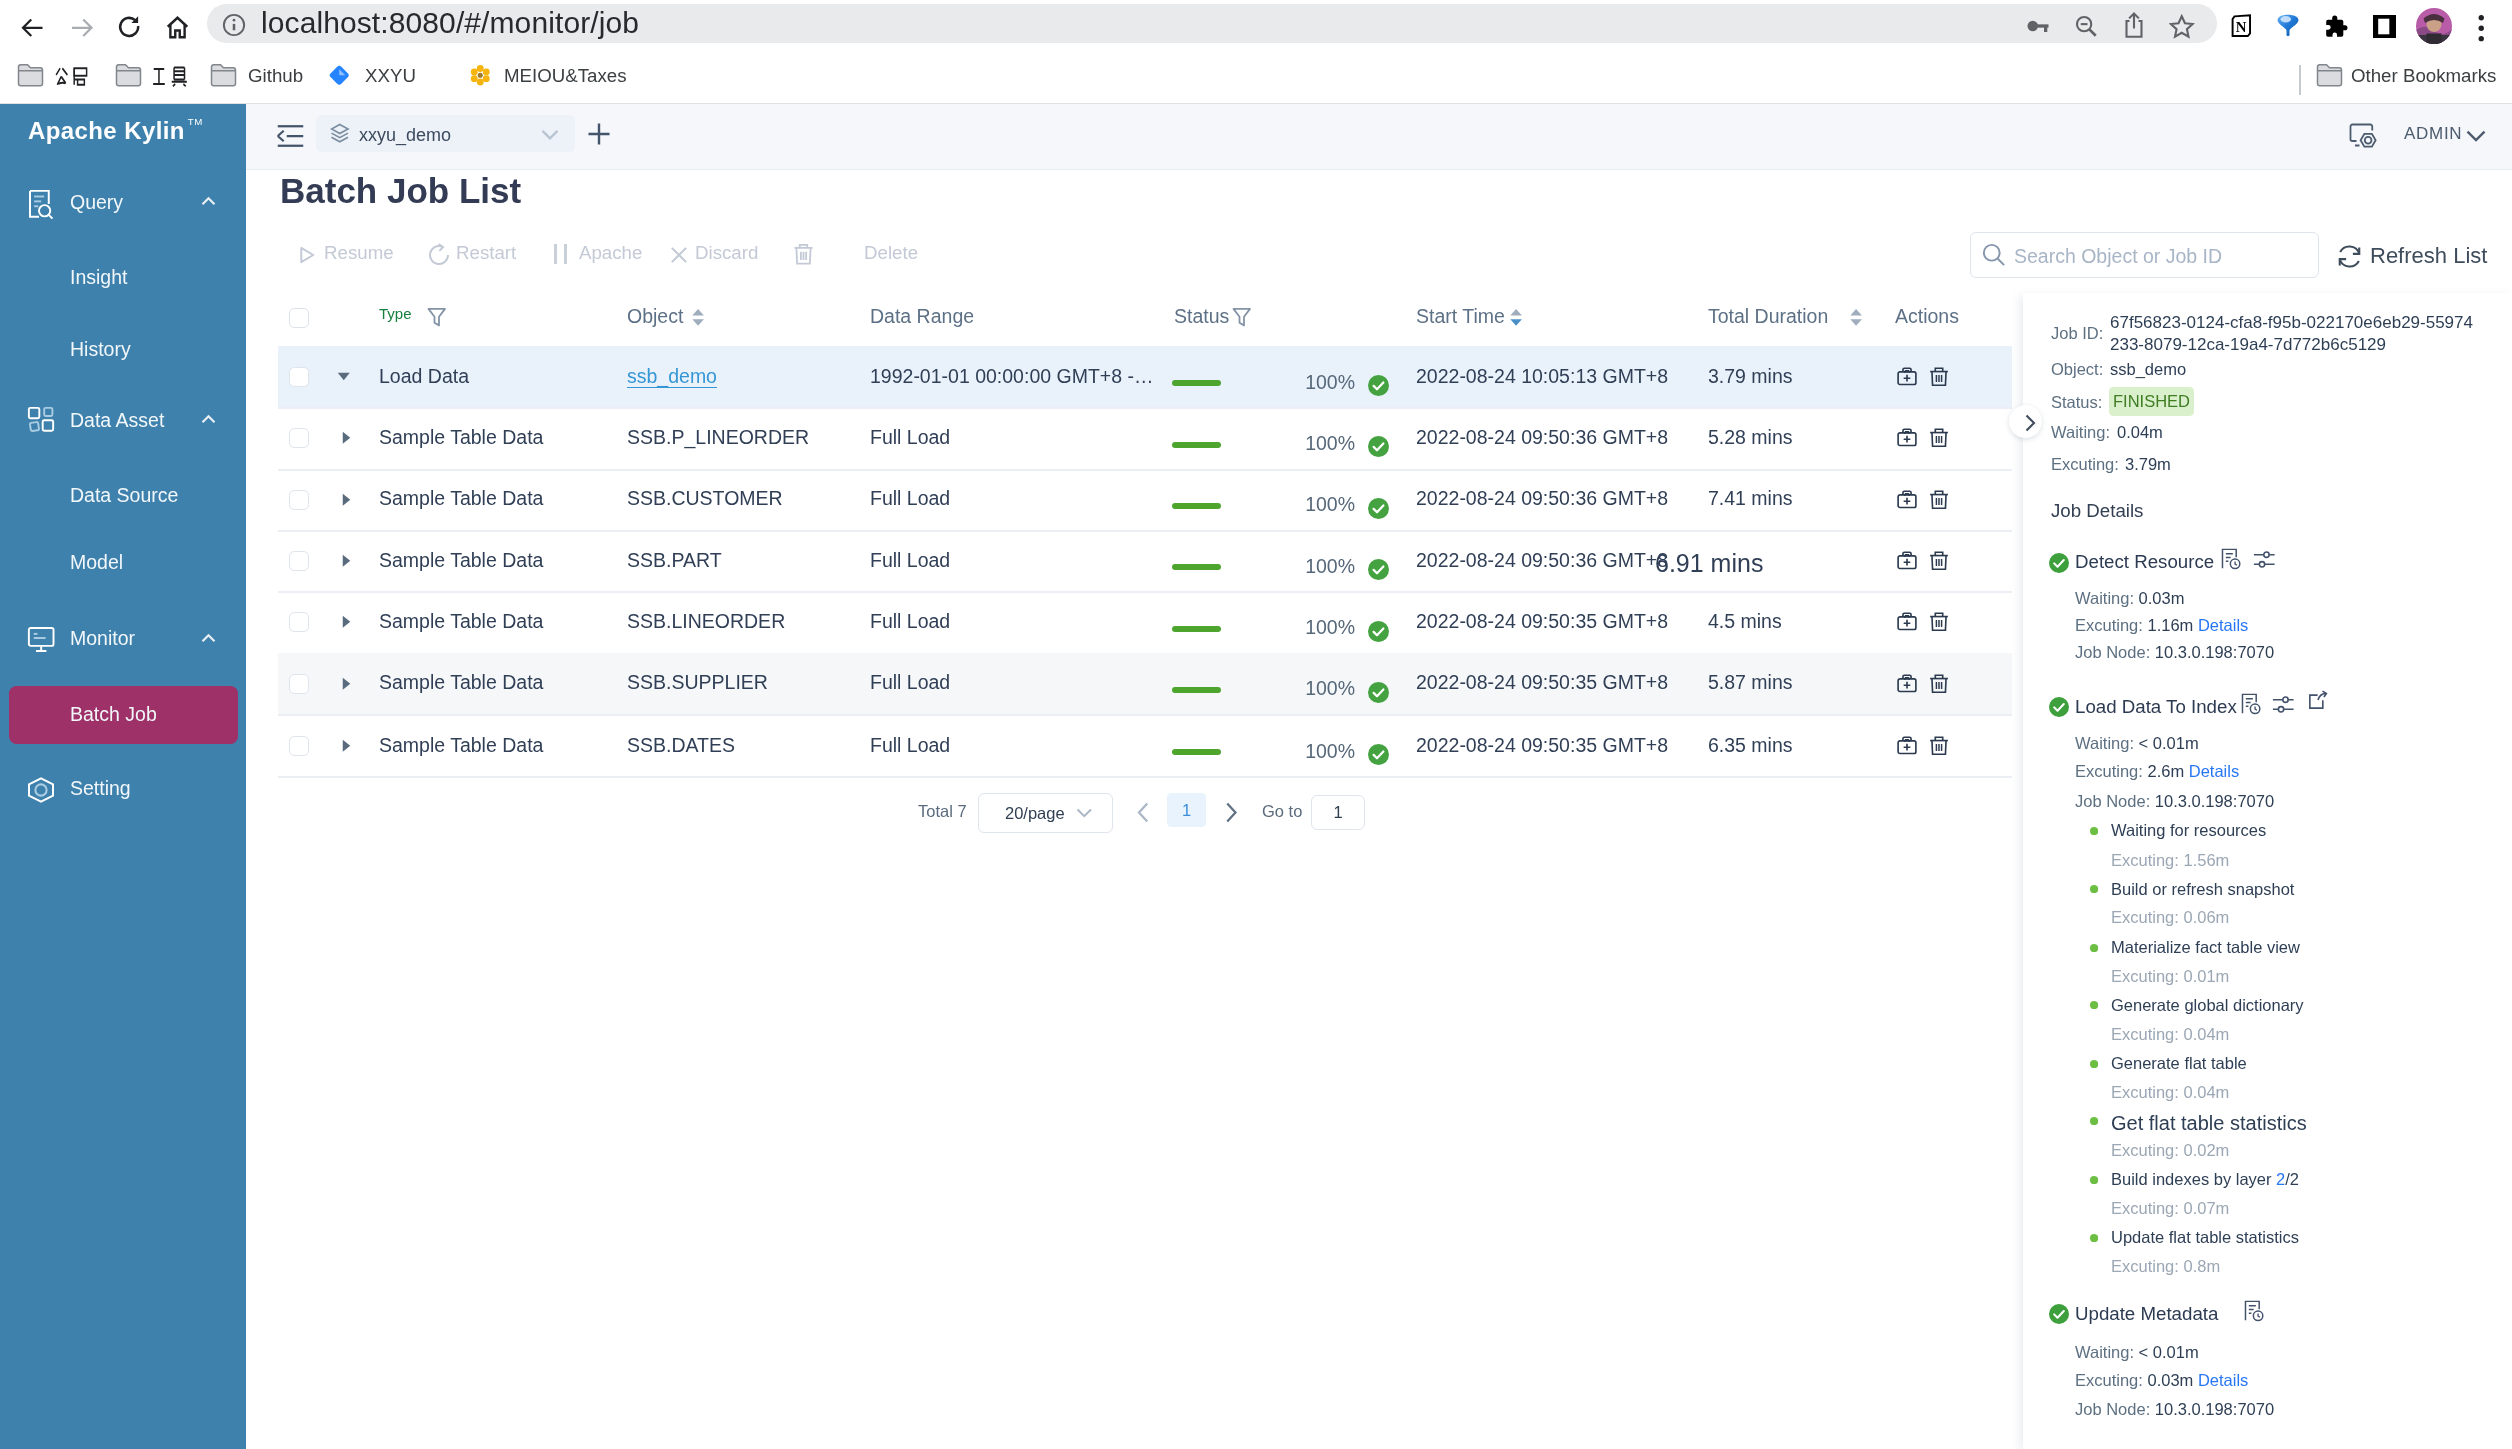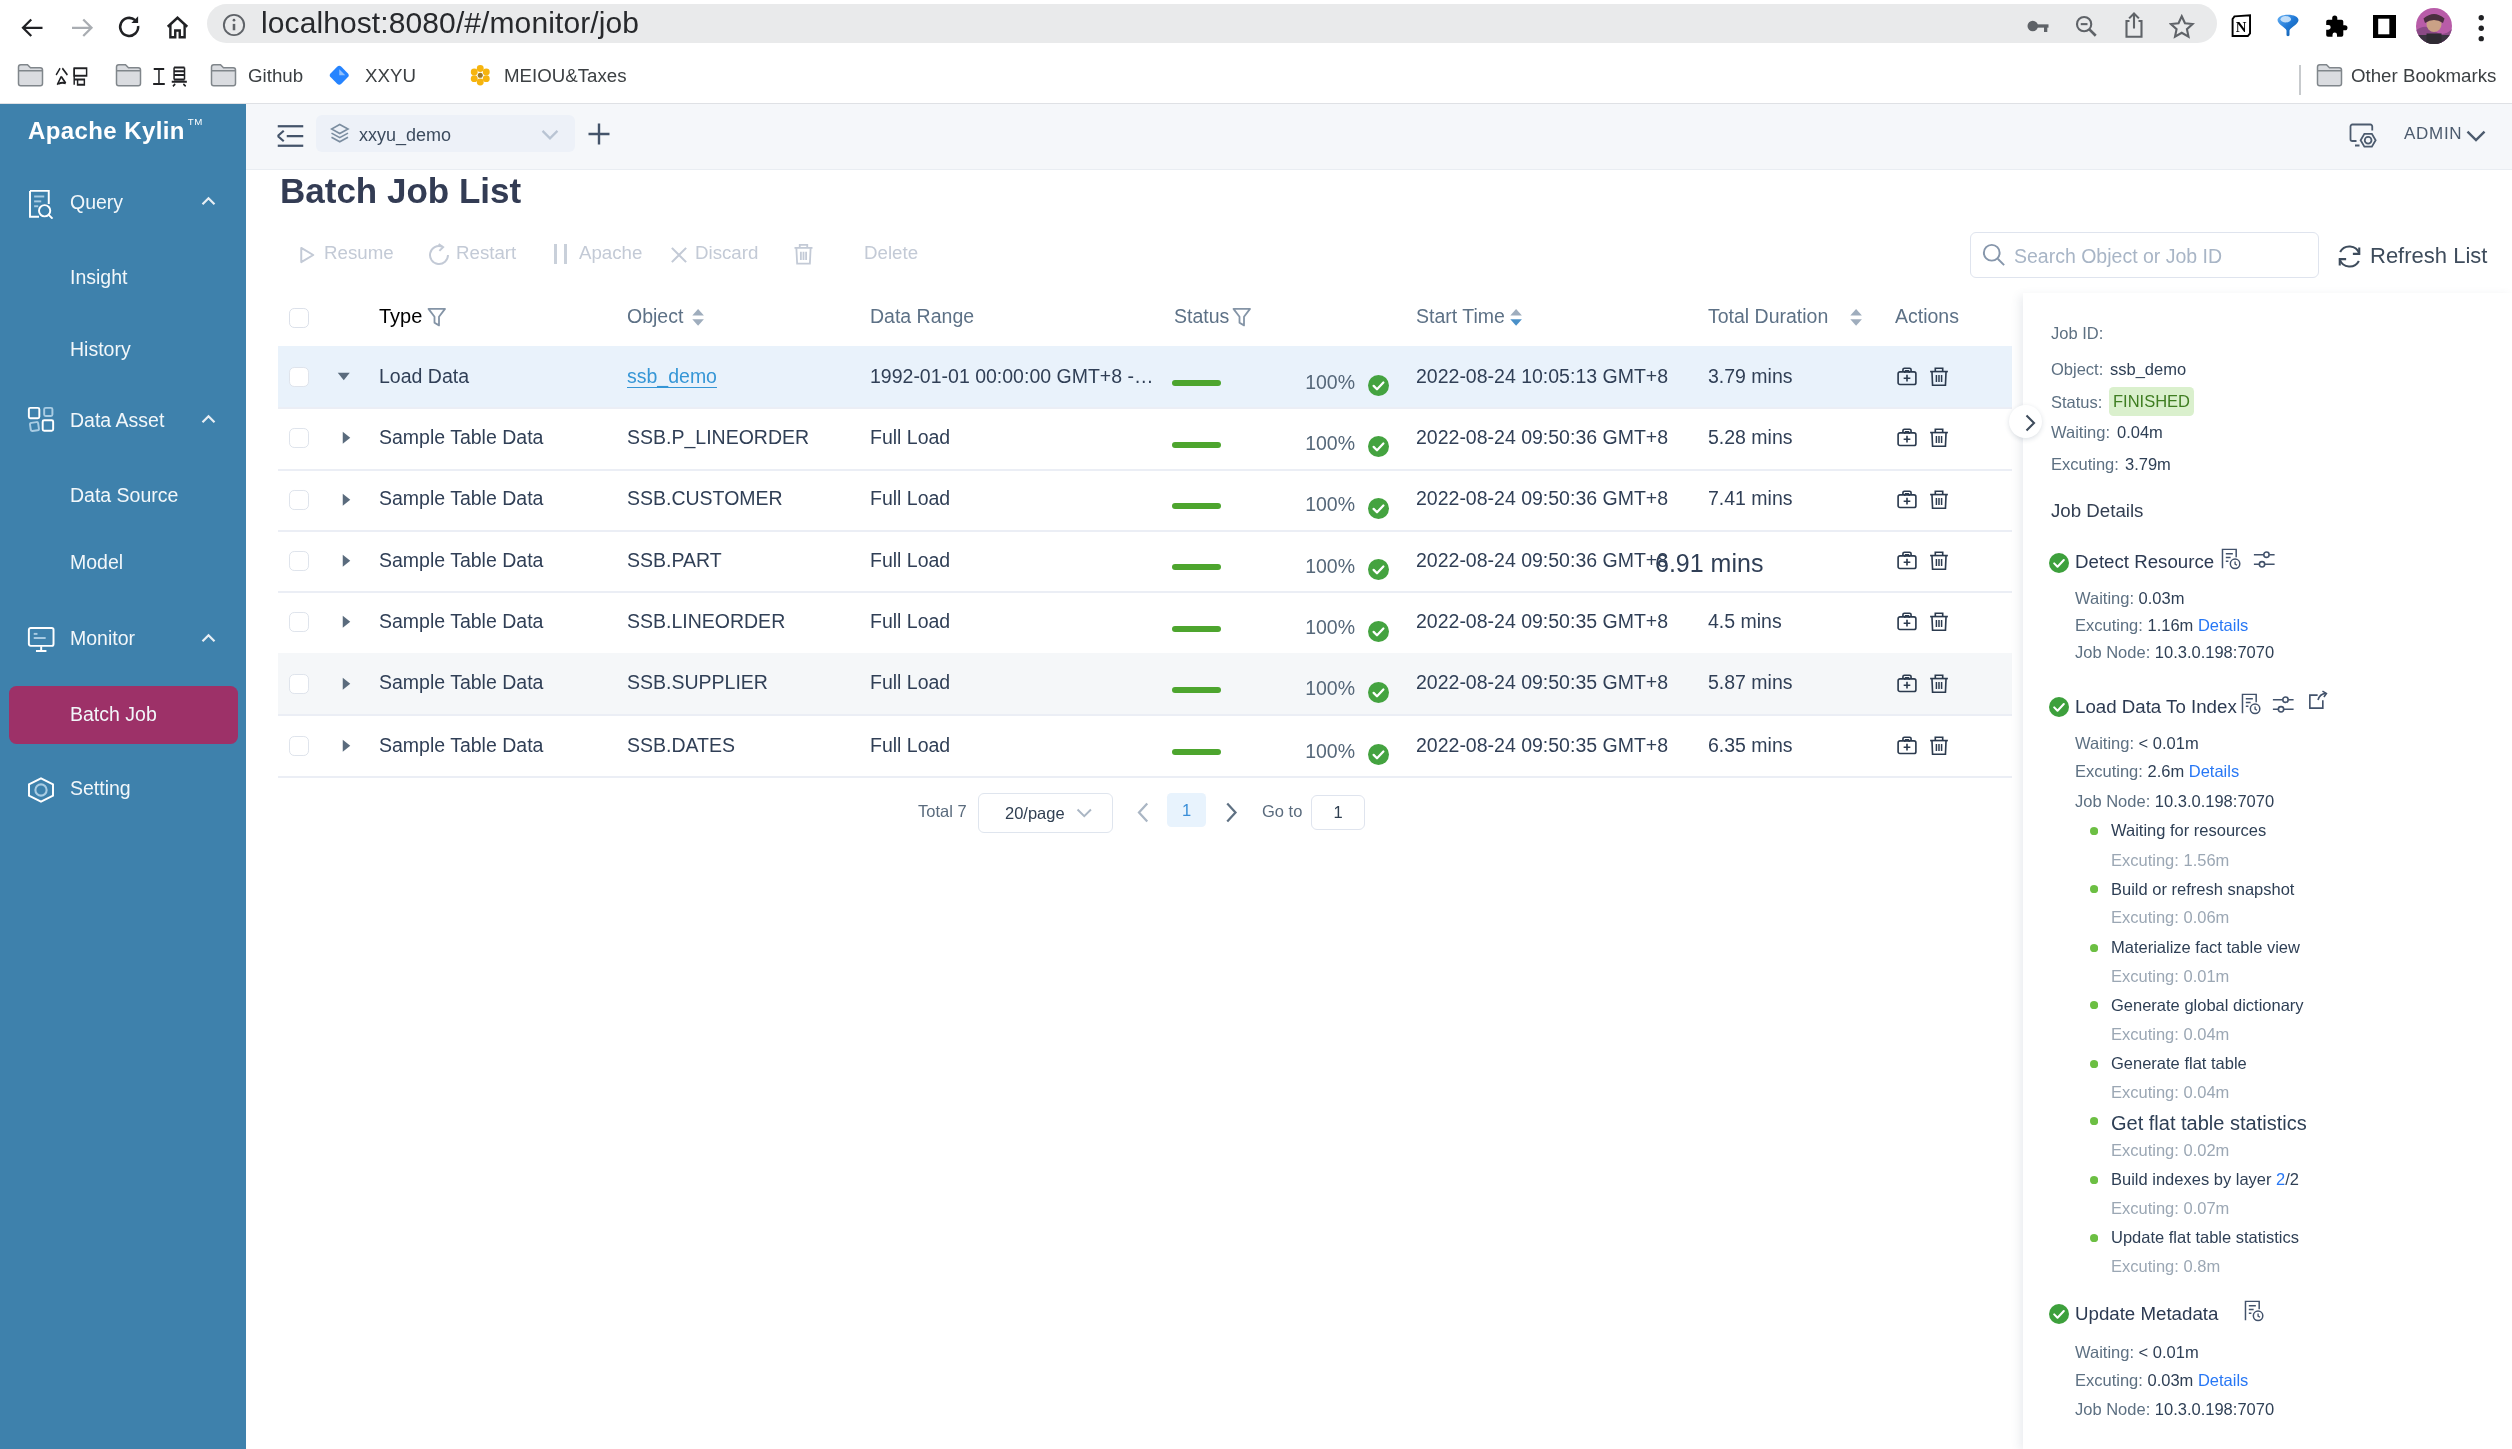--- a/index.html
+++ b/index.html
@@ -298,21 +298,21 @@
 <div class="abs" style="left:2014px;top:245px;font-size:19.5px;color:#a8b5c6">Search Object or Job ID</div>
 <svg class="abs" style="left:2336px;top:243px" width="27" height="27" viewBox="0 0 36 36" fill="none" stroke="#3e4c5c" stroke-width="2.8">
   <path d="M5.5 12 A14 14 0 0 1 31 14"></path>
   <path d="M31 6 V14.5 H22.5"></path>
   <path d="M30.5 24 A14 14 0 0 1 5 22"></path>
   <path d="M5 30 V21.5 H13.5"></path>
 </svg>
 <div class="abs" style="left:2370px;top:243px;font-size:22px;color:#3e4c5c">Refresh List</div>
 
 <div class="abs" style="left:289px;top:308px;width:19.5px;height:19.5px;border:1.5px solid #dce1ea;border-radius:5.2px;background:#fff"></div>
-<div class="abs" style="left:379px;top:305px;font-size:20px;color:#000000">Type</div>
+<div class="abs" style="left:379px;top:305px;font-size:15px;color:#15803d">Type</div>
 <svg class="abs" style="left:427px;top:307px" width="19.5" height="21" viewBox="0 0 26 28" fill="none" stroke="#8494a6" stroke-width="2.4">
   <path d="M2 2.5 H24 L16 13 V24.5 L10 21 V13 Z" stroke-linejoin="round"></path>
 </svg>
 <div class="abs" style="left:627px;top:305px;font-size:19.5px;color:#5d7186">Object</div>
 <svg class="abs" style="left:691px;top:308px" width="14.2" height="18.7" viewBox="0 0 22 28">
   <path d="M11 1 L20 11 H2 Z" fill="#9fadbd"></path>
   <path d="M11 27 L20 17 H2 Z" fill="#9fadbd"></path>
 </svg>
 <div class="abs" style="left:870px;top:305px;font-size:19.5px;color:#5d7186">Data Range</div>
 <div class="abs" style="left:1174px;top:305px;font-size:19.5px;color:#5d7186">Status</div>
@@ -547,20 +547,21 @@
 <div class="abs" style="left:1262px;top:802px;font-size:16.5px;color:#5a6b7d">Go to</div>
 <div class="abs" style="left:1311px;top:795px;width:54px;height:35px;border:1.5px solid #dfe4ee;border-radius:6px;background:#fff"></div>
 <div class="abs" style="left:1311px;top:803px;width:54px;text-align:center;font-size:16.5px;color:#2e3e50">1</div>
 
 <div id="panel">
   <div class="abs" style="left:-14.2px;top:112px;width:33px;height:33px;border-radius:50%;background:#fff;box-shadow:0 1.5px 5.2px rgba(40,60,90,0.16)"></div>
   <svg class="abs" style="left:2.2px;top:121px" width="10.5" height="18" viewBox="0 0 14 24" fill="none" stroke="#3e4c5c" stroke-width="2.8">
       <path d="M2 2 L12 12 L2 22"></path>
     </svg>
   <div class="abs" style="left:28px;top:31px;font-size:16.5px;color:#5d7082">Job ID:</div>
+  <div class="abs" style="left:87px;top:18.7px;font-size:17px;line-height:22px;color:#2e3f55">67f56823-0124-cfa8-f95b-022170e6eb29-55974<br>233-8079-12ca-19a4-7d772b6c5129</div>
   <div class="abs" style="left:28px;top:67px;font-size:16.5px;color:#5d7082">Object:</div>
   <div class="abs" style="left:87px;top:67px;font-size:16.5px;color:#2e3f55">ssb_demo</div>
   <div class="abs" style="left:28px;top:100px;font-size:16.5px;color:#5d7082">Status:</div>
   <div class="abs" style="left:86px;top:94px;width:85px;height:29px;background:#daf0cd;border-radius:4.5px;text-align:center;font-size:16.5px;line-height:29px;color:#3e7d21">FINISHED</div>
   <div class="abs" style="left:28px;top:130px;font-size:16.5px;color:#5d7082">Waiting:</div>
   <div class="abs" style="left:94px;top:130px;font-size:16.5px;color:#2e3f55">0.04m</div>
   <div class="abs" style="left:28px;top:162px;font-size:16.5px;color:#5d7082">Excuting:</div>
   <div class="abs" style="left:102px;top:162px;font-size:16.5px;color:#2e3f55">3.79m</div>
   <div class="abs" style="left:28px;top:207px;font-size:18.7px;font-weight:500;color:#333f52">Job Details</div>
   <svg class="abs" style="left:25.5px;top:260px" width="20" height="20" viewBox="0 0 27 27">

